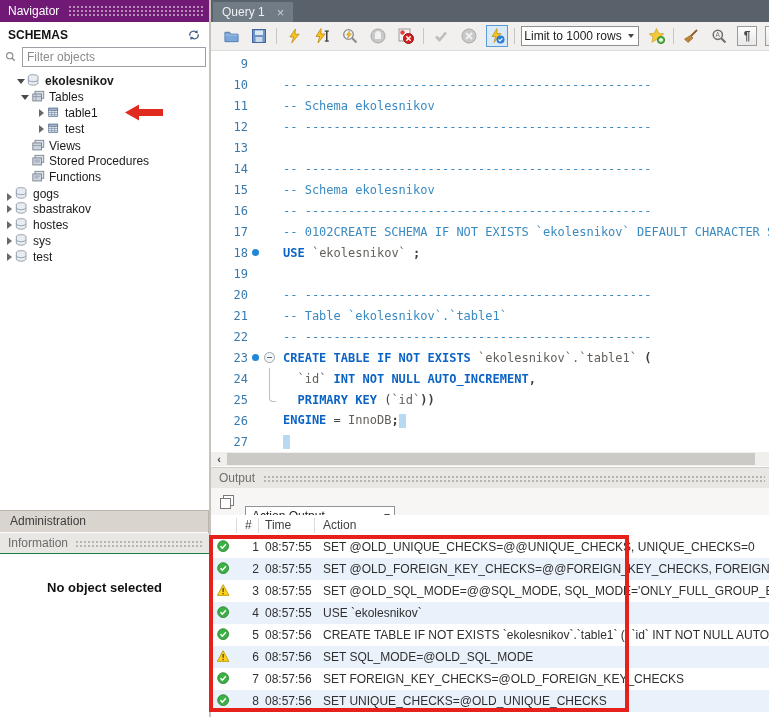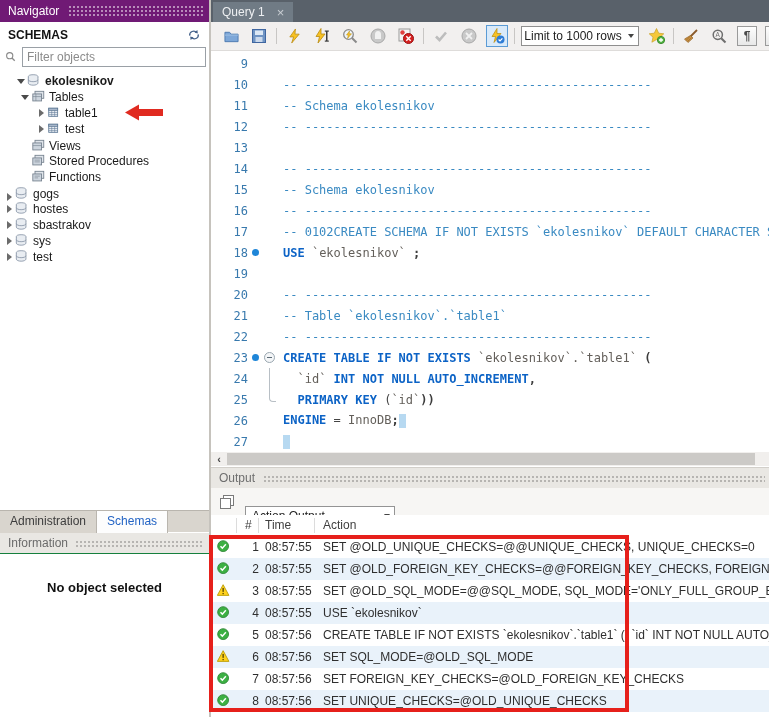--- a/index.html
+++ b/index.html
@@ -24,21 +24,21 @@
 
   #schema-tree { left:0; top:73px; width:100%; }
   .tree-row { height:16px; display:flex; align-items:center; white-space:nowrap; }
   .tree-arrow { width:10px; flex:none; display:flex; align-items:center; justify-content:center; }
   .arr-right { width:0; height:0; border-left:5px solid #6b6b6b; border-top:4px solid transparent; border-bottom:4px solid transparent; }
   .arr-down  { width:0; height:0; border-top:5px solid #4a4a4a; border-left:4px solid transparent; border-right:4px solid transparent; }
   .tree-ico { width:16px; height:14px; flex:none; display:flex; align-items:center; justify-content:center; margin-right:3px; }
   .tree-label { color:#1a1a1a; }
   .tree-label.bold { font-weight:bold; }
 
-  .bottom-tabs { left:0; top:510px; width:100%; height:22px; background:#d9d5ce; border-top:1px solid #b9b5ae; display:flex; }
+  .bottom-tabs { left:0; top:510px; width:100%; height:22px; background:#d9d5ce; border-top:1px solid #b9b5ae; display:flex;flex-direction:column; }
   .btab { height:22px; line-height:21px; padding:0 10px; border-right:1px solid #b9b5ae; color:#3c3c3c; background:#d9d5ce; }
   .btab.active { background:#fdfdfd; color:#2263c4; }
   .info-header { left:0; top:533px; width:100%; height:21px; background:#e9e7e3; color:#6b6b6b; line-height:21px; padding-left:8px; border-bottom:1px solid #15803d; }
   .info-header::after { content:""; position:absolute; left:75px; right:5px; top:7px; bottom:6px;
     background-image:radial-gradient(circle, rgba(0,0,0,.22) .8px, transparent 1px); background-size:4px 4px; }
   .info-message { left:0; top:580px; width:100%; text-align:center; font-weight:bold; font-size:13px; color:#111; }
 
   
   #right-panel { left:211px; top:0; width:558px; height:717px; }
   .tabstrip { left:0; top:0; width:100%; height:22px; background:#59616a; }
@@ -237,34 +237,34 @@
         <span class="tree-arrow">
           <span class="arr-right"></span>
         </span>
         <span class="tree-ico">
           <svg width="14" height="14" viewBox="0 0 16 16">
             <ellipse cx="7" cy="3.2" rx="5.5" ry="2.4" fill="#e9edf2" stroke="#8a97a8"></ellipse>
             <path d="M1.5 3.2v7.2c0 1.3 2.5 2.4 5.5 2.4s5.5-1.1 5.5-2.4V3.2" fill="#e9edf2" stroke="#8a97a8"></path>
             <path d="M1.5 6.5c0 1.3 2.5 2.3 5.5 2.3s5.5-1 5.5-2.3" fill="none" stroke="#8a97a8"></path>
           </svg>
         </span>
-        <span class="tree-label">hostes</span>
+        <span class="tree-label">sbastrakov</span>
       </div>
       <div class="tree-row" style="padding-left: 4px;">
         <span class="tree-arrow">
           <span class="arr-right"></span>
         </span>
         <span class="tree-ico">
           <svg width="14" height="14" viewBox="0 0 16 16">
             <ellipse cx="7" cy="3.2" rx="5.5" ry="2.4" fill="#e9edf2" stroke="#8a97a8"></ellipse>
             <path d="M1.5 3.2v7.2c0 1.3 2.5 2.4 5.5 2.4s5.5-1.1 5.5-2.4V3.2" fill="#e9edf2" stroke="#8a97a8"></path>
             <path d="M1.5 6.5c0 1.3 2.5 2.3 5.5 2.3s5.5-1 5.5-2.3" fill="none" stroke="#8a97a8"></path>
           </svg>
         </span>
-        <span class="tree-label">sbastrakov</span>
+        <span class="tree-label">hostes</span>
       </div>
       <div class="tree-row" style="padding-left: 4px;">
         <span class="tree-arrow">
           <span class="arr-right"></span>
         </span>
         <span class="tree-ico">
           <svg width="14" height="14" viewBox="0 0 16 16">
             <ellipse cx="7" cy="3.2" rx="5.5" ry="2.4" fill="#e9edf2" stroke="#8a97a8"></ellipse>
             <path d="M1.5 3.2v7.2c0 1.3 2.5 2.4 5.5 2.4s5.5-1.1 5.5-2.4V3.2" fill="#e9edf2" stroke="#8a97a8"></path>
             <path d="M1.5 6.5c0 1.3 2.5 2.3 5.5 2.3s5.5-1 5.5-2.3" fill="none" stroke="#8a97a8"></path>

